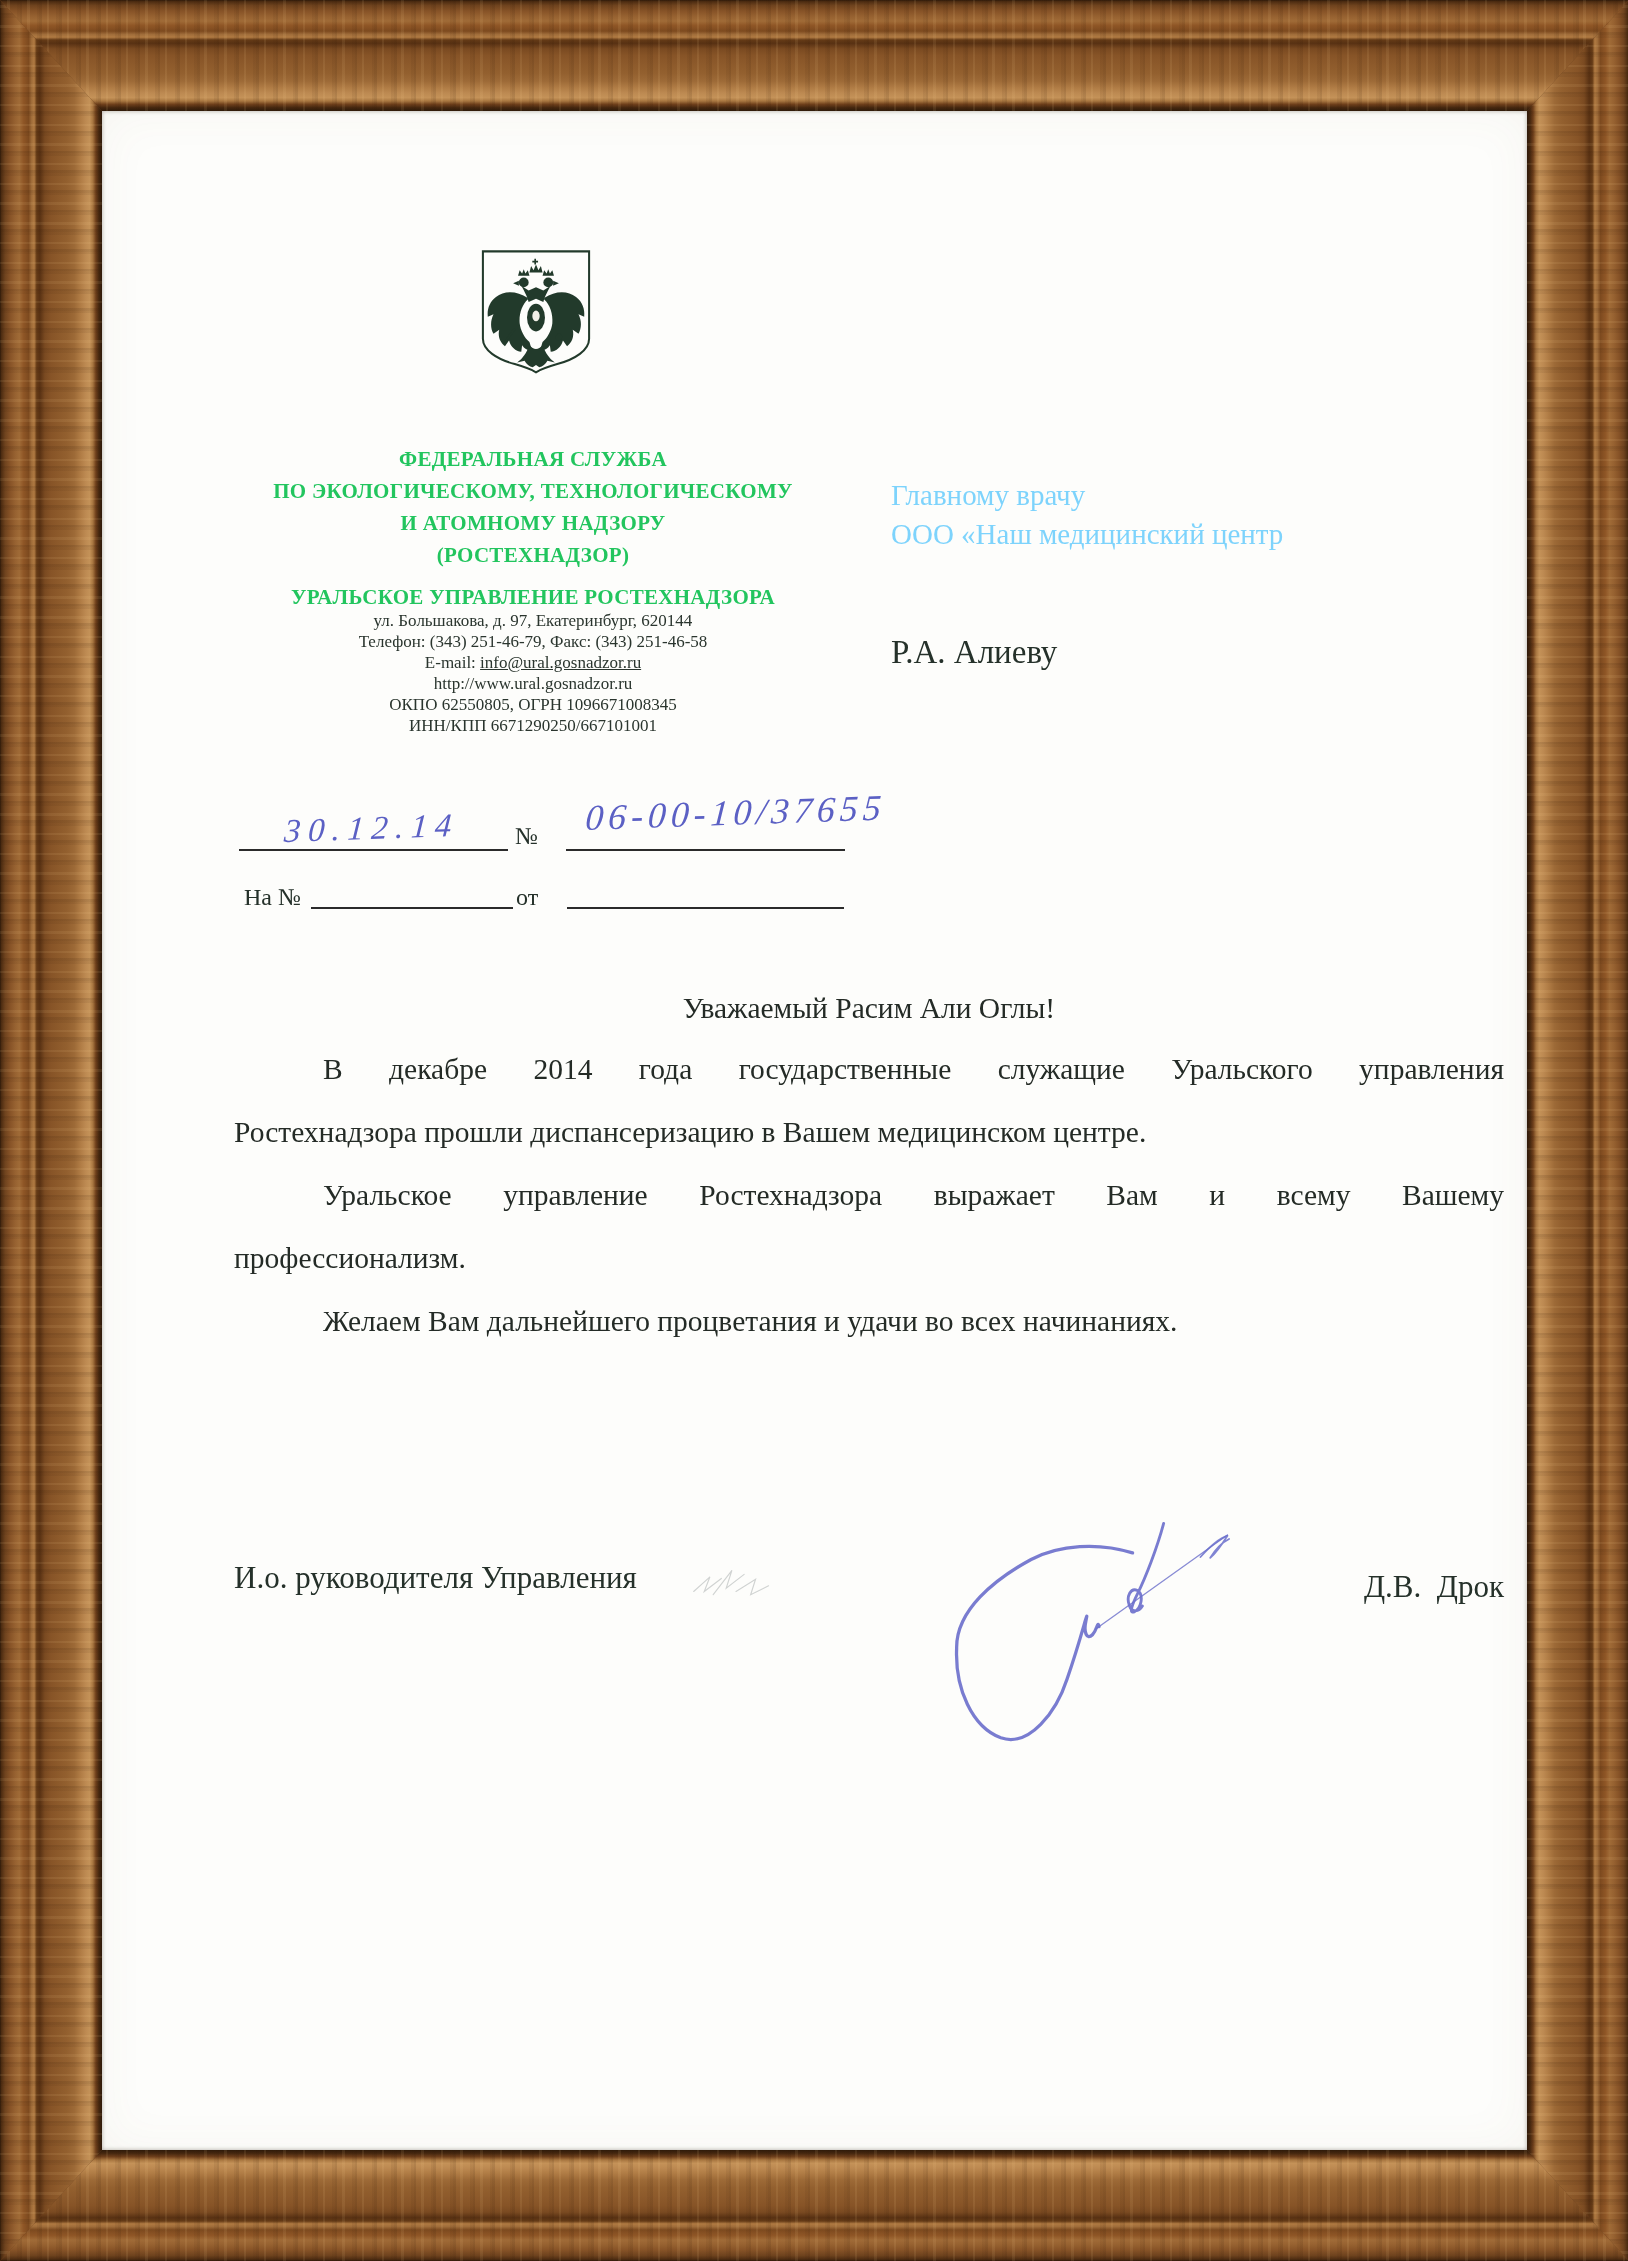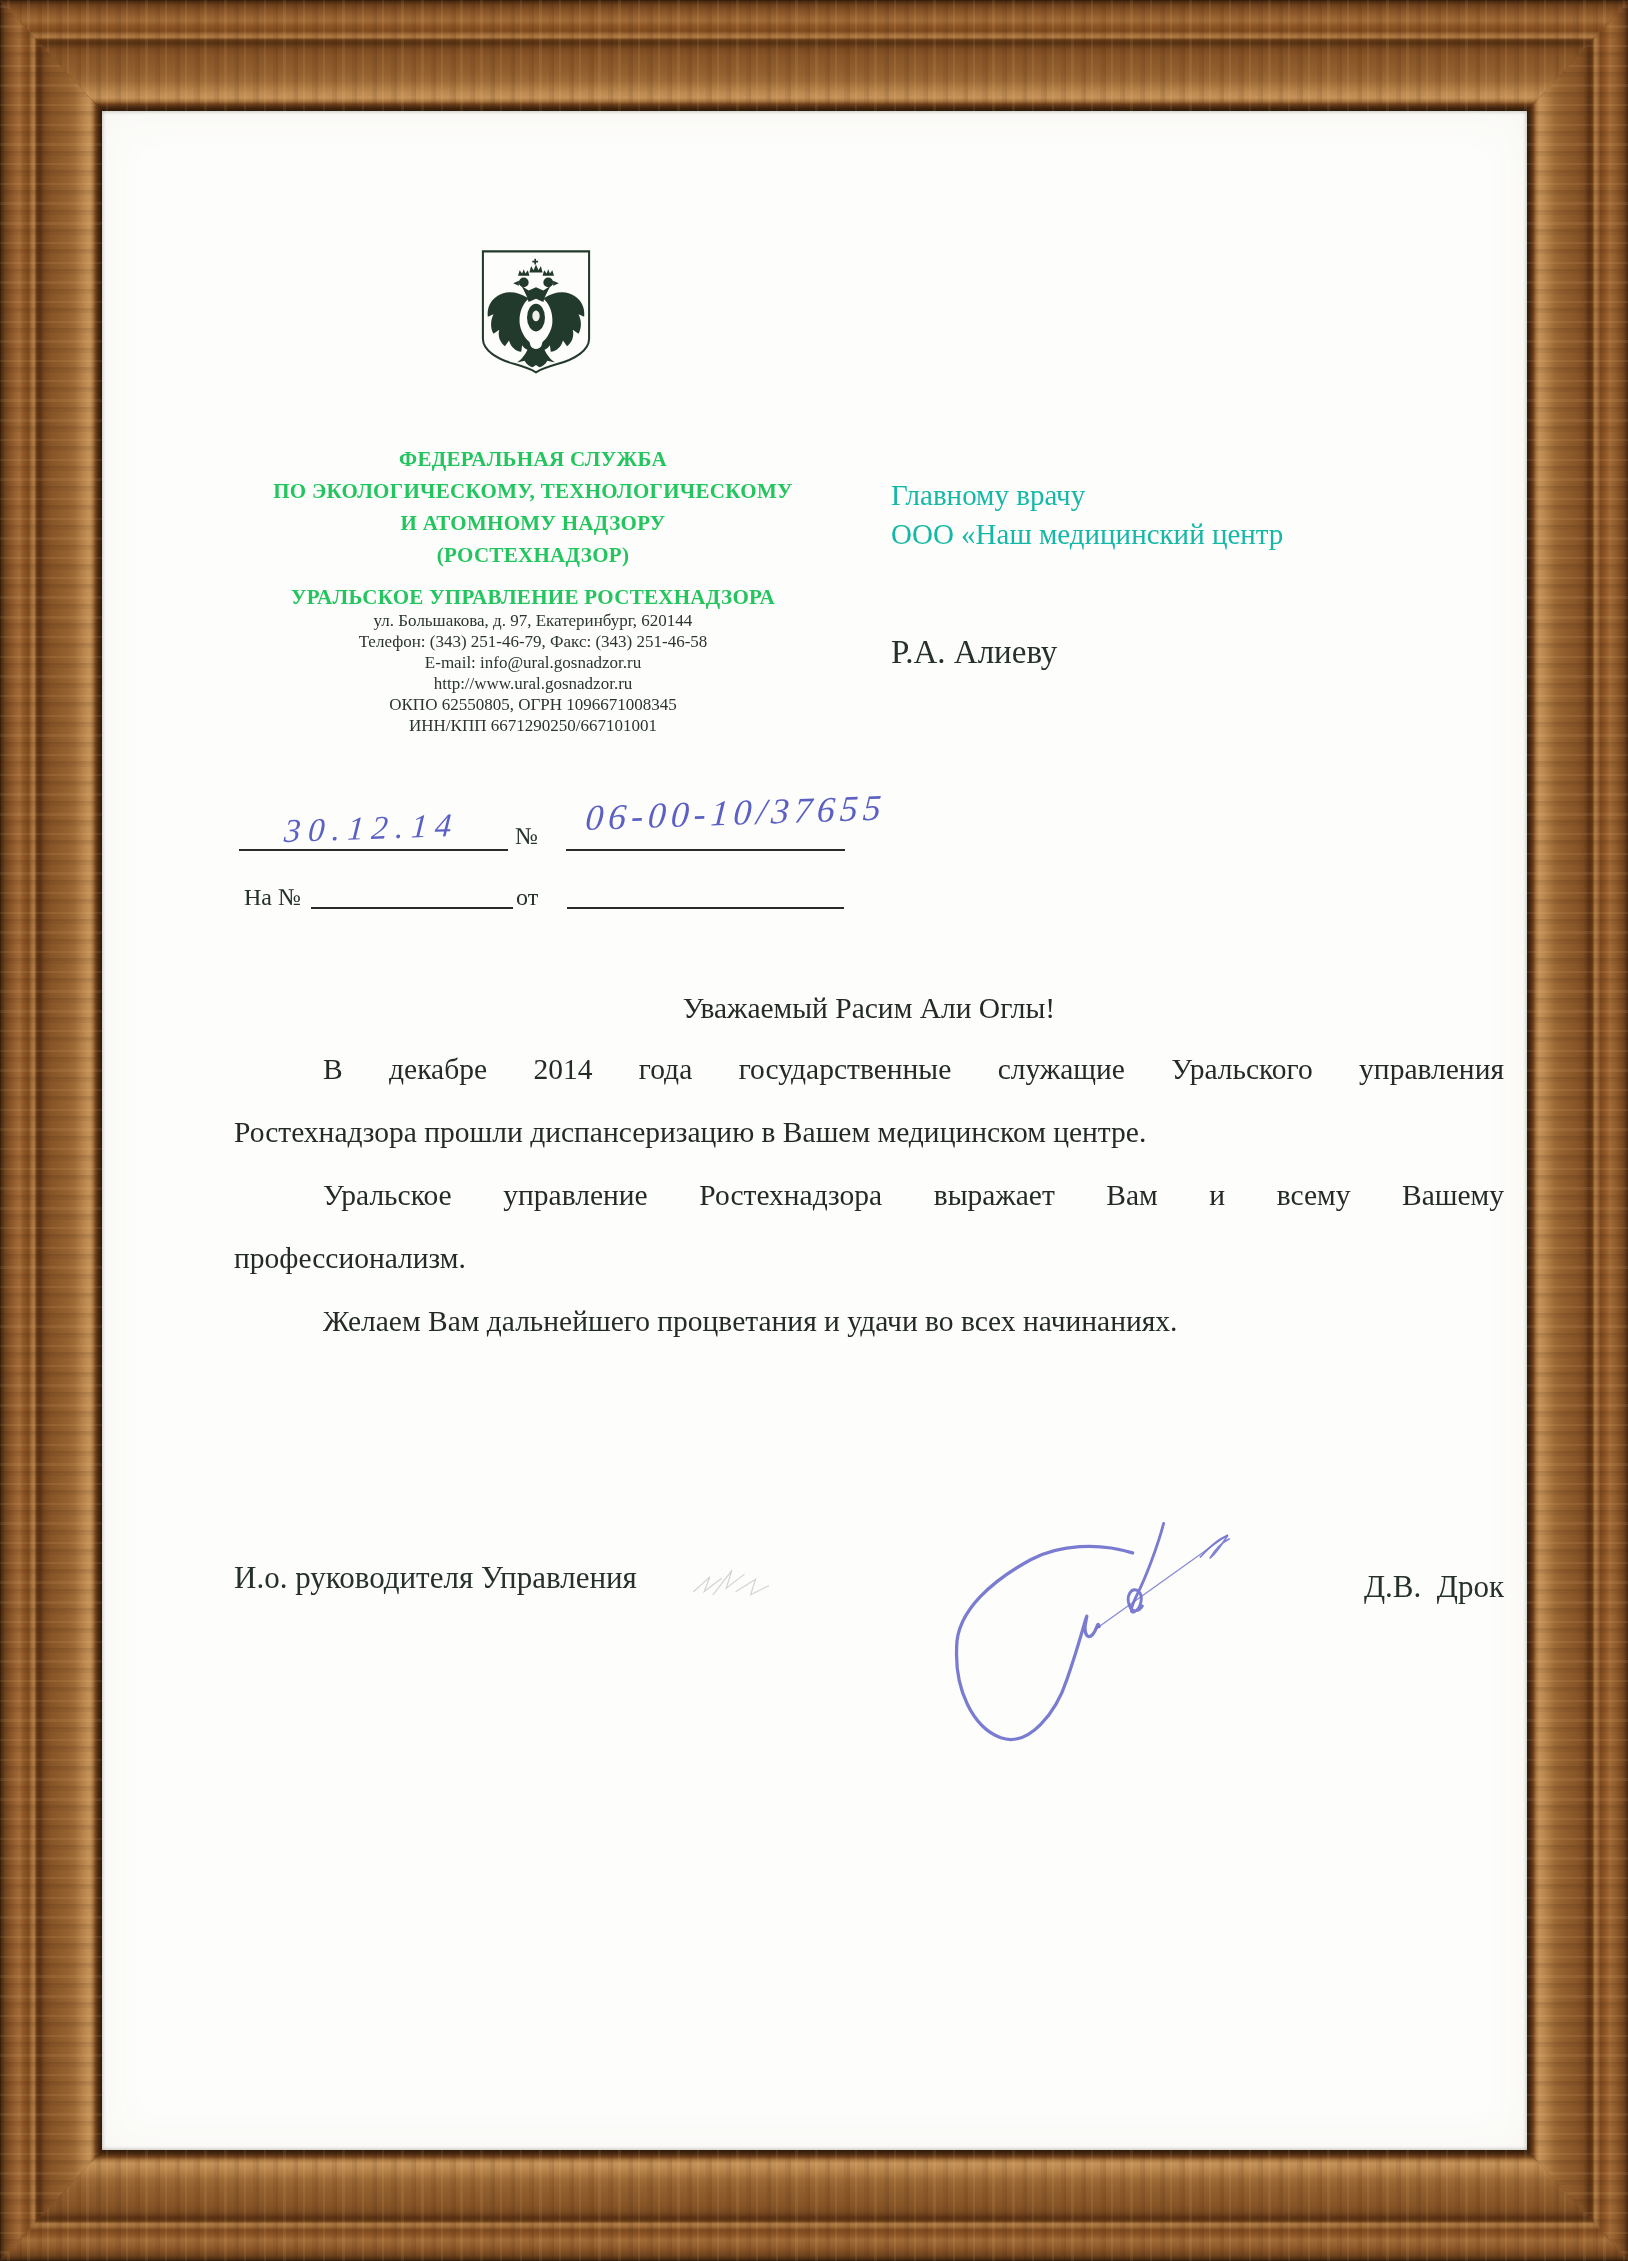--- a/index.html
+++ b/index.html
@@ -38,22 +38,22 @@
     box-shadow:inset 0 0 4.1px rgba(40,25,10,.35), inset 0 0 49px rgba(120,90,50,.05);}
   .content{position:absolute;inset:0;color:#25312a;}
   .content .abs{position:absolute;}
   
   .emblem{position:absolute;left:478px;top:247px;}
   .lh-org{position:absolute;left:246px;top:443px;width:574px;text-align:center;
     font-weight:bold;font-size:21px;line-height:32px;color:#22c55e;letter-spacing:0.3px;}
   .lh-org .division{margin-top:10px;}
   .lh-addr{position:absolute;left:246px;top:610px;width:574px;text-align:center;
     font-size:17px;line-height:21px;color:#2a352e;}
-  .lh-addr .u{}
-  .recipient{position:absolute;left:891px;top:476px;width:508px;font-size:29px;line-height:39px;color:#14b8a6;}
+  .lh-addr .u{text-decoration:underline;}
+  .recipient{position:absolute;left:891px;top:476px;width:508px;font-size:29px;line-height:39px;color:#7dd3fc;}
   .recipient-name{position:absolute;left:891px;top:634px;font-size:33px;color:#25312a;}
   
   .ruleline{position:absolute;height:2px;background:#2b2b2b;}
   .hand{font-style:italic;color:#5b60c4;transform:rotate(-2deg) skewX(-6deg);transform-origin:left bottom;white-space:pre;}
   .hand-date{left:283px;top:813px;font-size:33px;letter-spacing:7.4px;}
   .hand-num{left:584px;top:797px;font-size:36px;letter-spacing:4.9px;}
   .ref-label{position:absolute;font-size:24px;color:#25312a;}
   
   .salutation{position:absolute;left:234px;top:992px;width:1270px;text-align:center;font-size:29.5px;color:#242b26;}
   .body-text{position:absolute;left:234px;top:1038px;width:1270px;font-size:29.5px;color:#242b26;}

